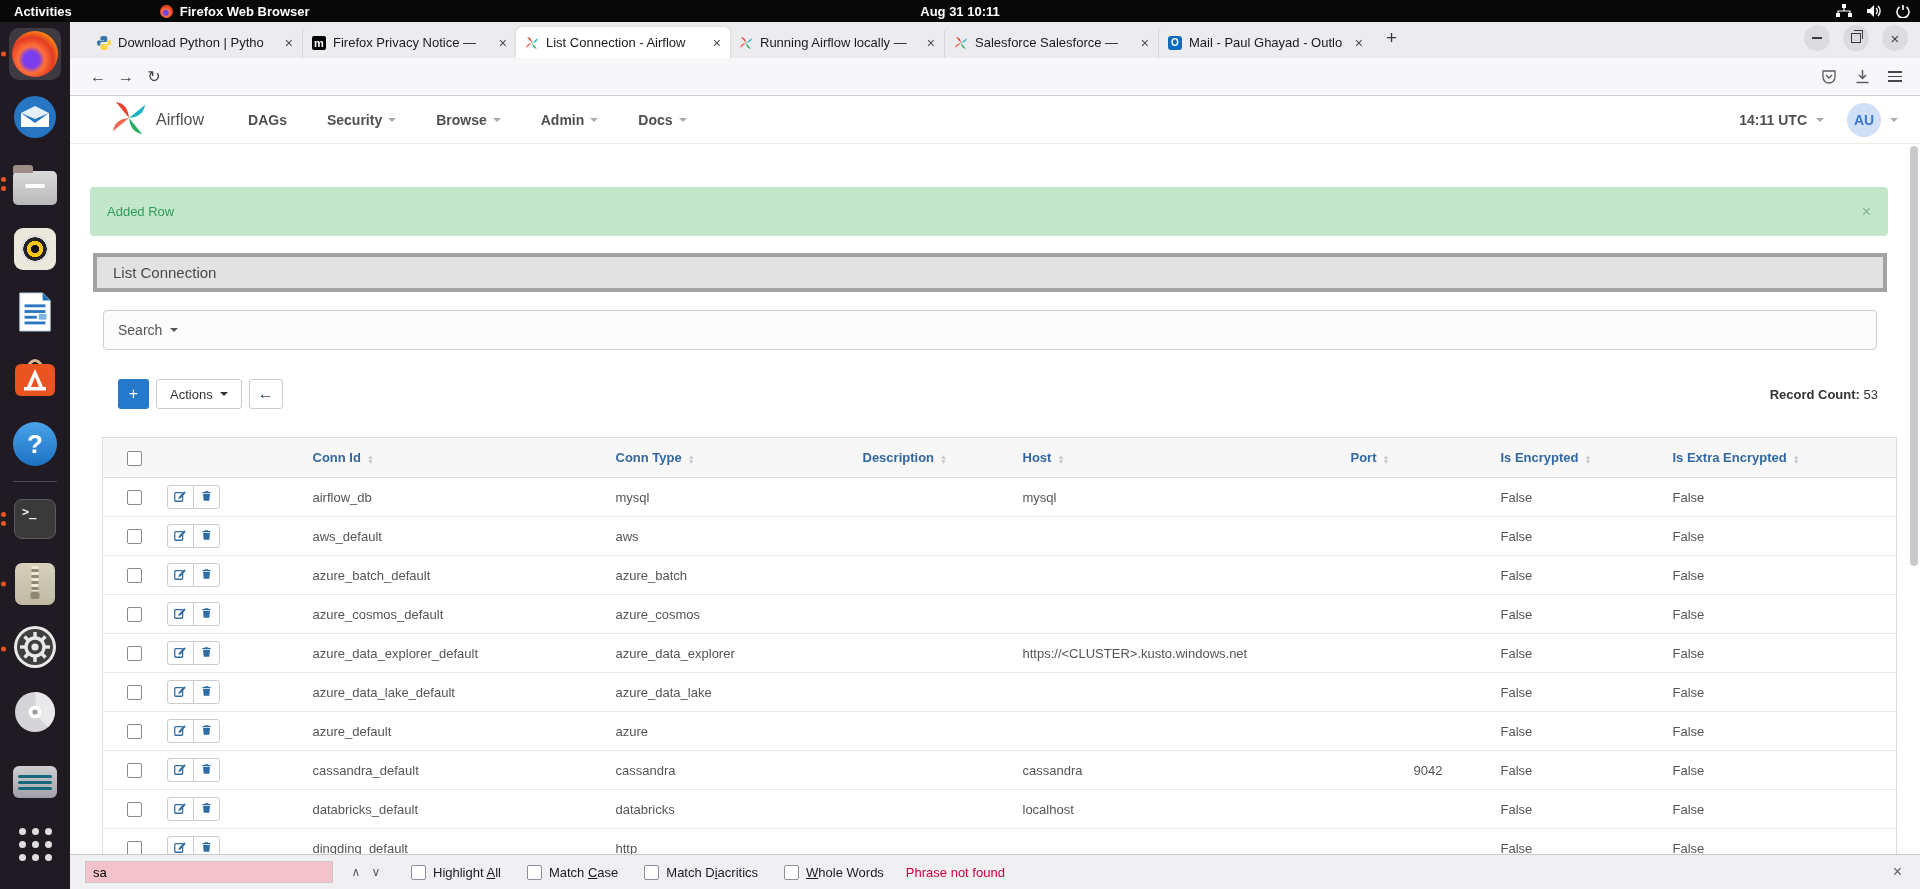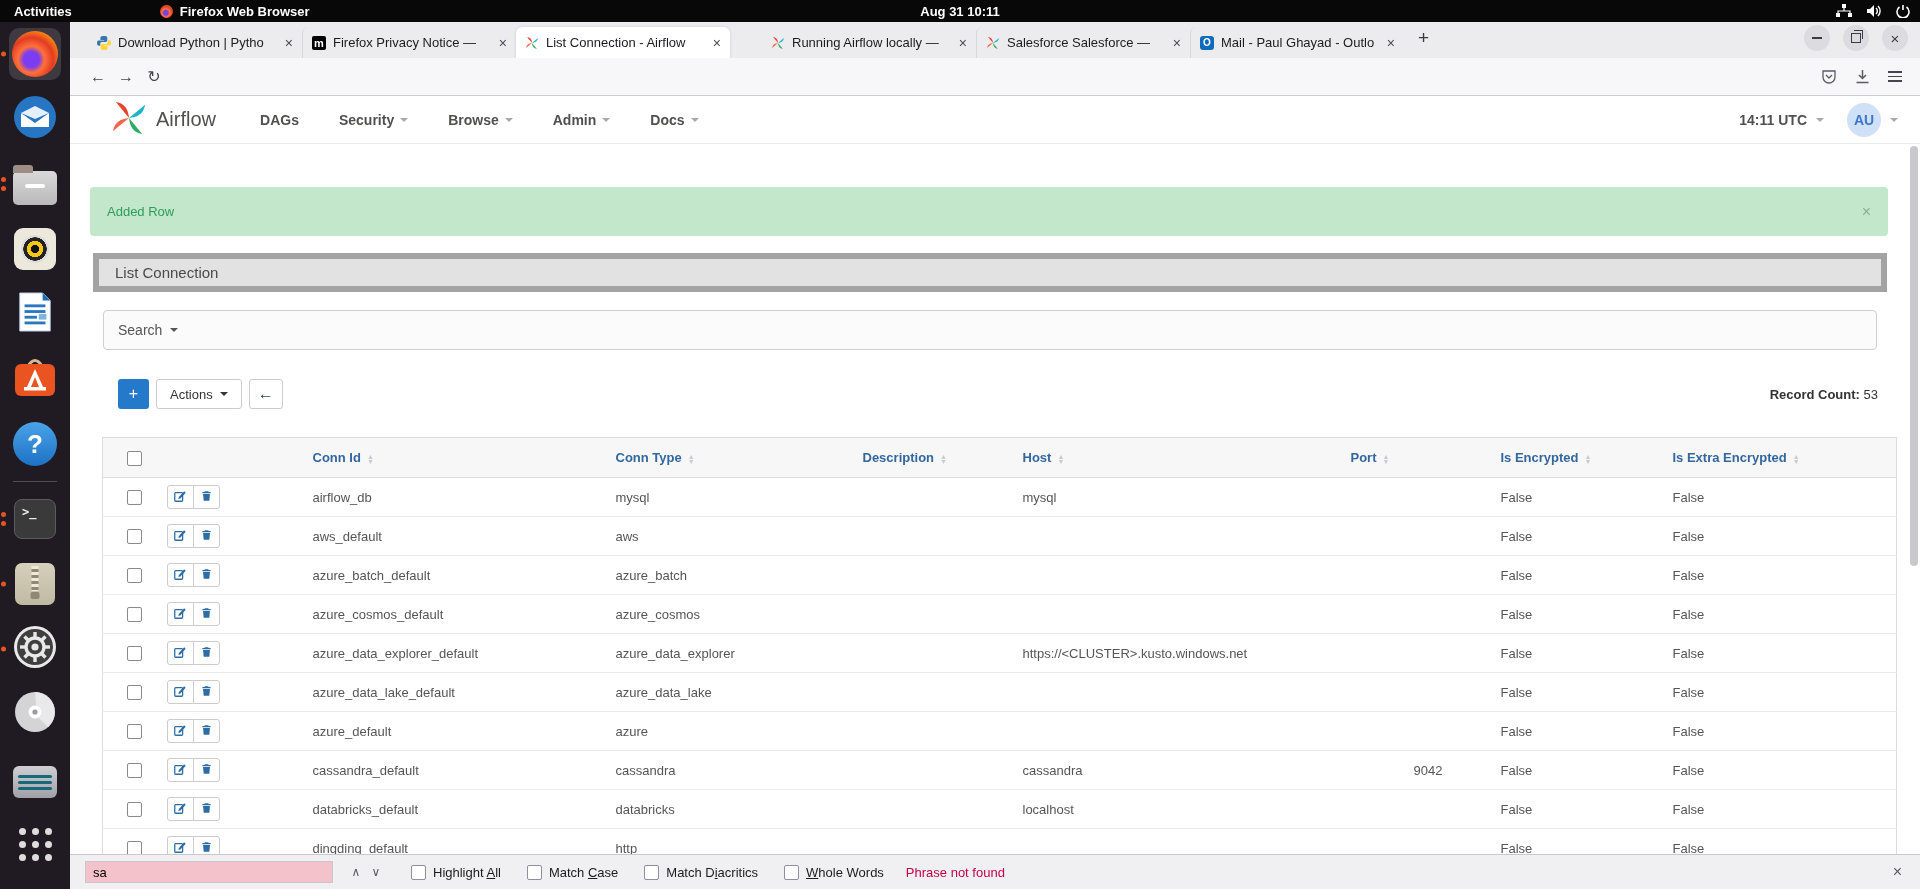--- a/index.html
+++ b/index.html
@@ -46,21 +46,21 @@
   .apps{display:grid;grid-template-columns:repeat(3,7px);gap:6px;}
   .apps i{width:7px;height:7px;border-radius:50%;background:#ddd;}
 
   
   .window{position:absolute;left:70px;top:22px;right:0;bottom:0;display:flex;flex-direction:column;background:#fff;}
   .tabstrip{height:36px;background:#ececef;display:flex;align-items:flex-end;padding-left:18px;flex:0 0 auto;}
   .tab{height:31px;width:214px;display:flex;align-items:center;gap:7px;padding:0 9px;font-size:13px;color:#1b1b1f;
        border-radius:6px 6px 0 0;box-sizing:border-box;border-left:1px solid #d8d8dc;}
   .tab:first-child{border-left:none;}
   .tab.active{background:#fff;border-left:none;box-shadow:0 0 3px rgba(0,0,0,.15);}
-  .tab.active + .tab{border-left:none;margin-left:32px;}
+  .tab.active + .tab{border-left:none;}
   .tab .title{flex:1;white-space:nowrap;overflow:hidden;}
   .tclose{color:#4a4a52;font-size:14px;line-height:1;}
   .fav{flex:0 0 auto;display:flex;}
   .fav-moz{width:14px;height:14px;background:#000;color:#fff;border-radius:2px;font-weight:700;font-size:11px;
            display:flex;align-items:center;justify-content:center;}
   .fav-out{width:14px;height:14px;background:#0f6cbd;color:#fff;border-radius:3px;font-weight:700;font-size:10px;
            display:flex;align-items:center;justify-content:center;}
   .newtab{font-size:19px;color:#3a3a40;margin:0 0 4px 14px;align-self:center;}
   .winctl{margin-left:auto;display:flex;gap:13px;margin-right:12px;align-self:center;margin-bottom:4px;}
   .wbtn{width:26px;height:26px;border-radius:50%;background:#dcdce0;display:flex;align-items:center;justify-content:center;color:#3a3a40;}
@@ -78,34 +78,34 @@
   .star{margin-left:auto;font-size:15px;color:#5b5b66;}
   .tb-right{margin-left:auto;display:flex;align-items:center;gap:18px;margin-right:4px;}
   .burger{display:flex;flex-direction:column;gap:3px;}
   .burger i{width:14px;height:1.6px;background:#45454d;}
 
   
   .pagearea{position:relative;flex:1;background:#fff;overflow:hidden;}
 
   .af-navbar{height:47px;display:flex;align-items:center;border-bottom:1px solid #ececec;padding:0 22px 0 40px;}
   .brand{display:flex;align-items:center;gap:8px;}
-  .brandname{font-size:20px;color:#51504f;}
+  .brandname{font-size:16px;color:#51504f;}
   .af-menu{display:flex;margin-left:44px;gap:40px;}
   .mi{font-size:14px;font-weight:600;color:#51504f;display:flex;align-items:center;gap:6px;}
   .caret{width:0;height:0;border-left:4px solid transparent;border-right:4px solid transparent;border-top:4px solid #a9a9a9;}
   .af-right{margin-left:auto;display:flex;align-items:center;gap:9px;}
   .afclock{font-size:14px;font-weight:700;color:#51504f;}
   .avatar{width:34px;height:34px;border-radius:50%;background:#cfe0f7;color:#3b78c9;font-weight:700;font-size:14px;
           display:flex;align-items:center;justify-content:center;margin-left:14px;}
 
   .af-alert{margin:43px 32px 0 20px;height:49px;background:#c2e7ca;color:#2f9c5c;border-radius:4px;
             display:flex;align-items:center;padding:0 17px;font-size:13px;}
   .aclose{margin-left:auto;color:#85b394;font-size:16px;}
 
-  .af-panel-head{margin:17px 33px 0 23px;height:39px;background:#e2e2e2;border:6px solid #a3a3a3;
+  .af-panel-head{margin:17px 33px 0 23px;height:39px;background:#e2e2e2;border:4px solid #a3a3a3;
                  display:flex;align-items:center;padding-left:16px;font-size:15px;color:#4a4a4a;box-sizing:border-box;}
 
   .af-search{margin:18px 43px 8px 33px;height:40px;border:1px solid #cfcfcf;border-radius:4px;background:#fbfbfb;
              display:flex;align-items:center;padding-left:14px;font-size:14px;color:#555;gap:8px;box-sizing:border-box;}
   .scaret{border-top-color:#555;}
 
   .af-actionsrow{margin:29px 42px 0 48px;display:flex;align-items:center;height:30px;}
   .btn-add{width:31px;height:30px;background:#2579ca;color:#fff;border-radius:3px;font-size:16px;
            display:flex;align-items:center;justify-content:center;}
   .btn-actions{margin-left:7px;height:30px;padding:0 13px;border:1px solid #ccc;border-radius:3px;background:#fff;

